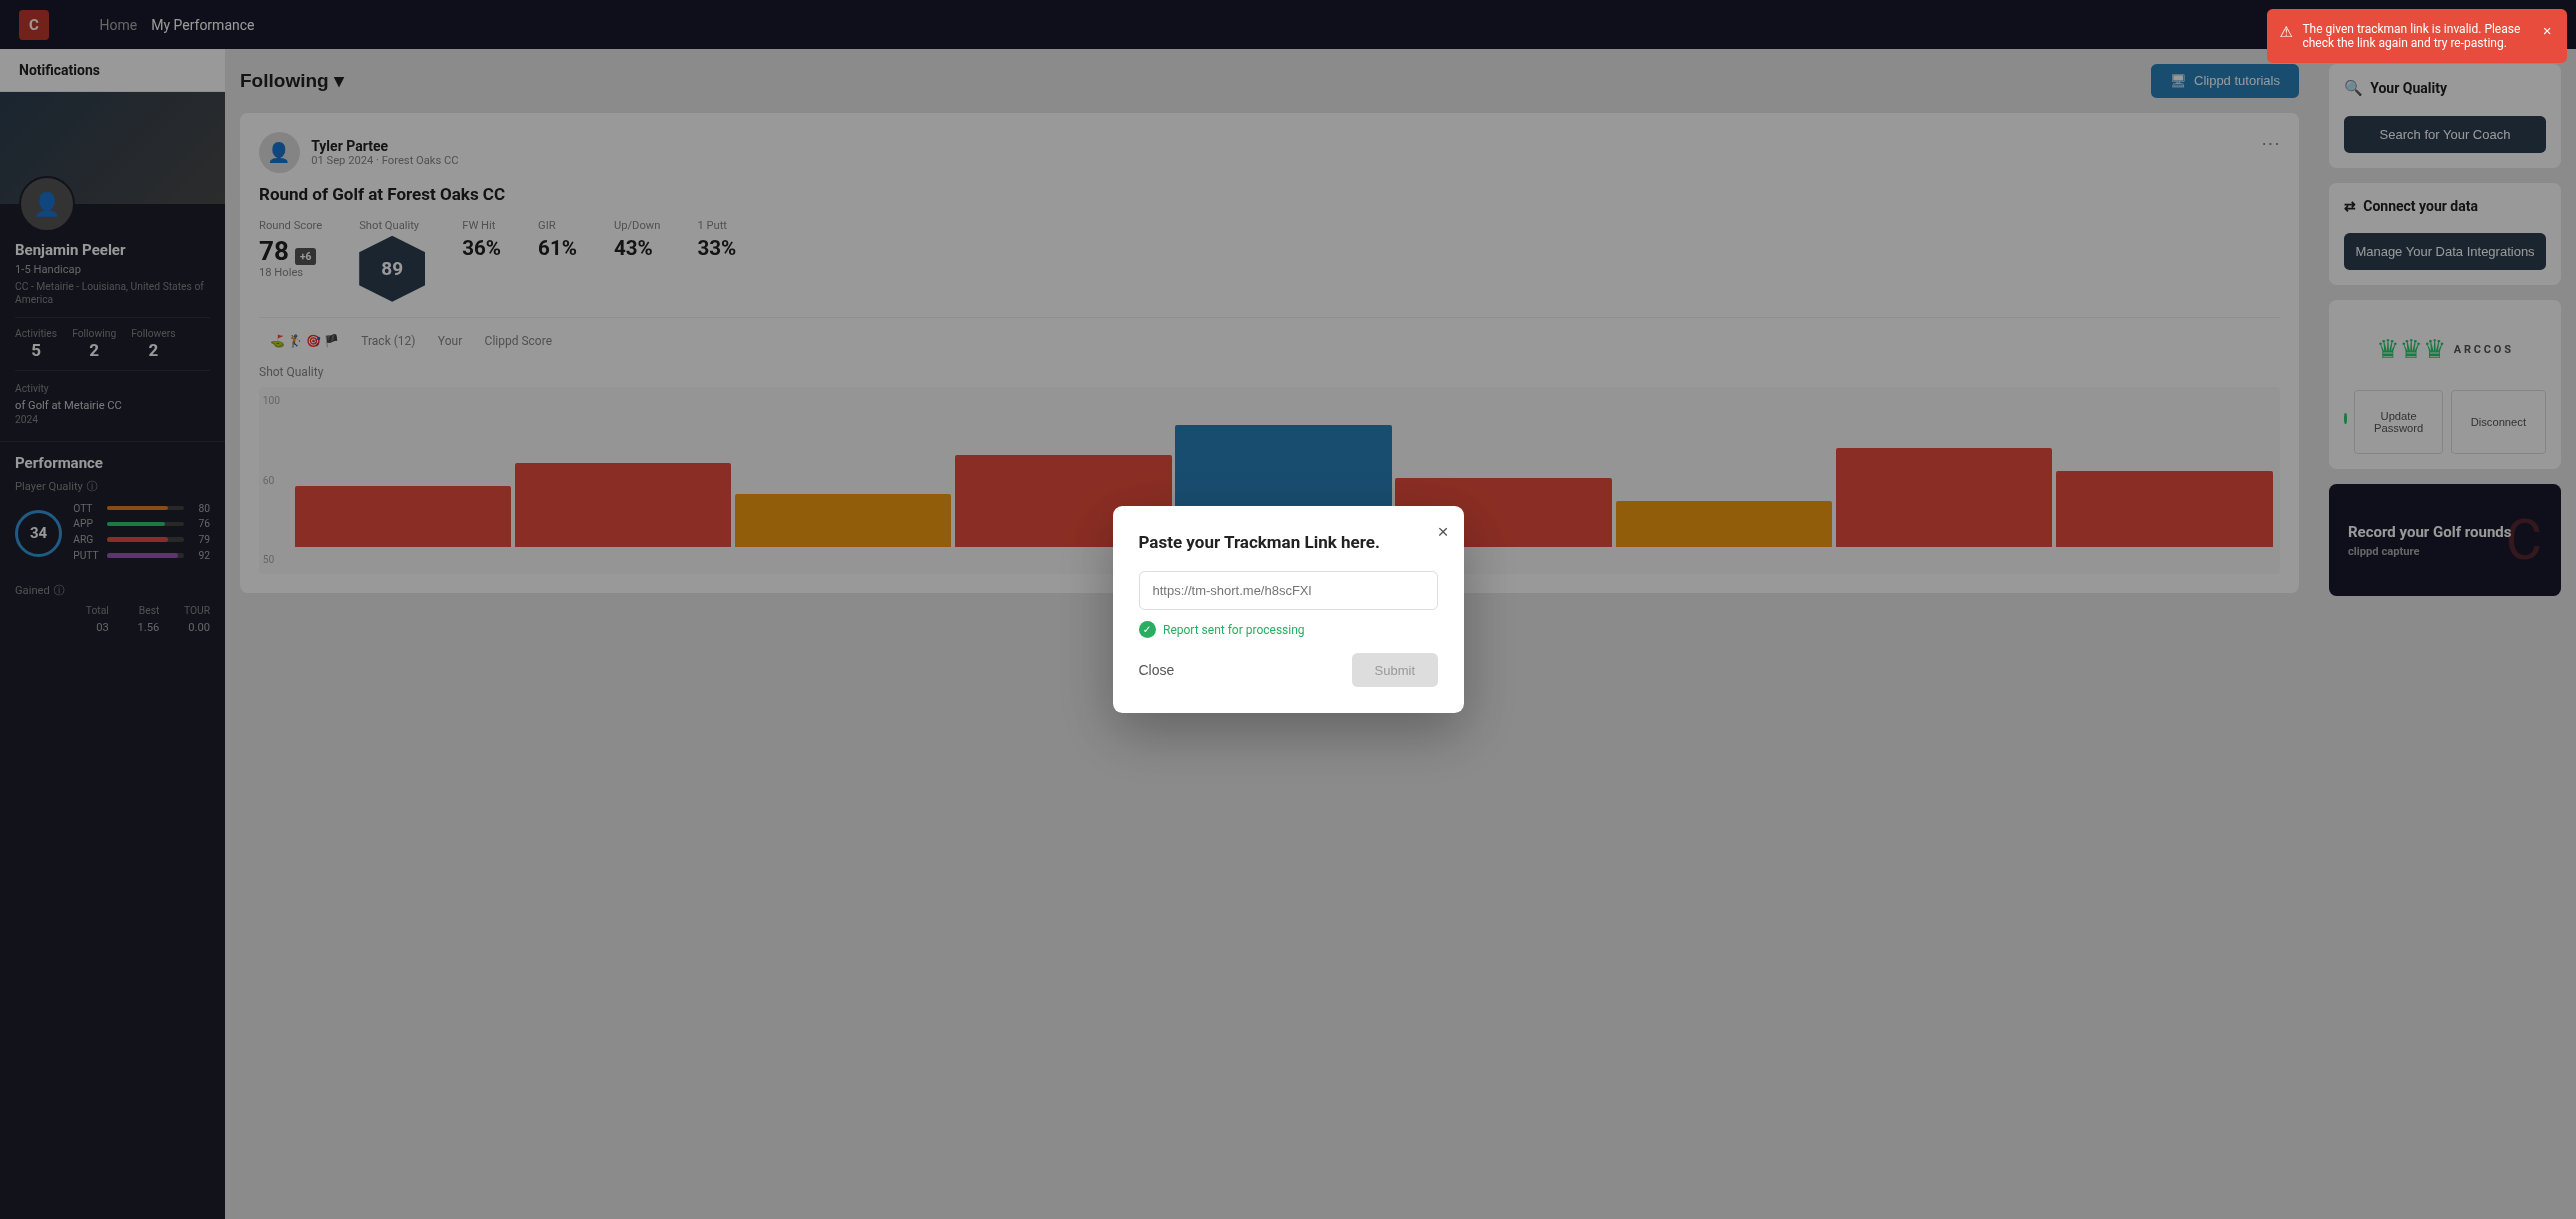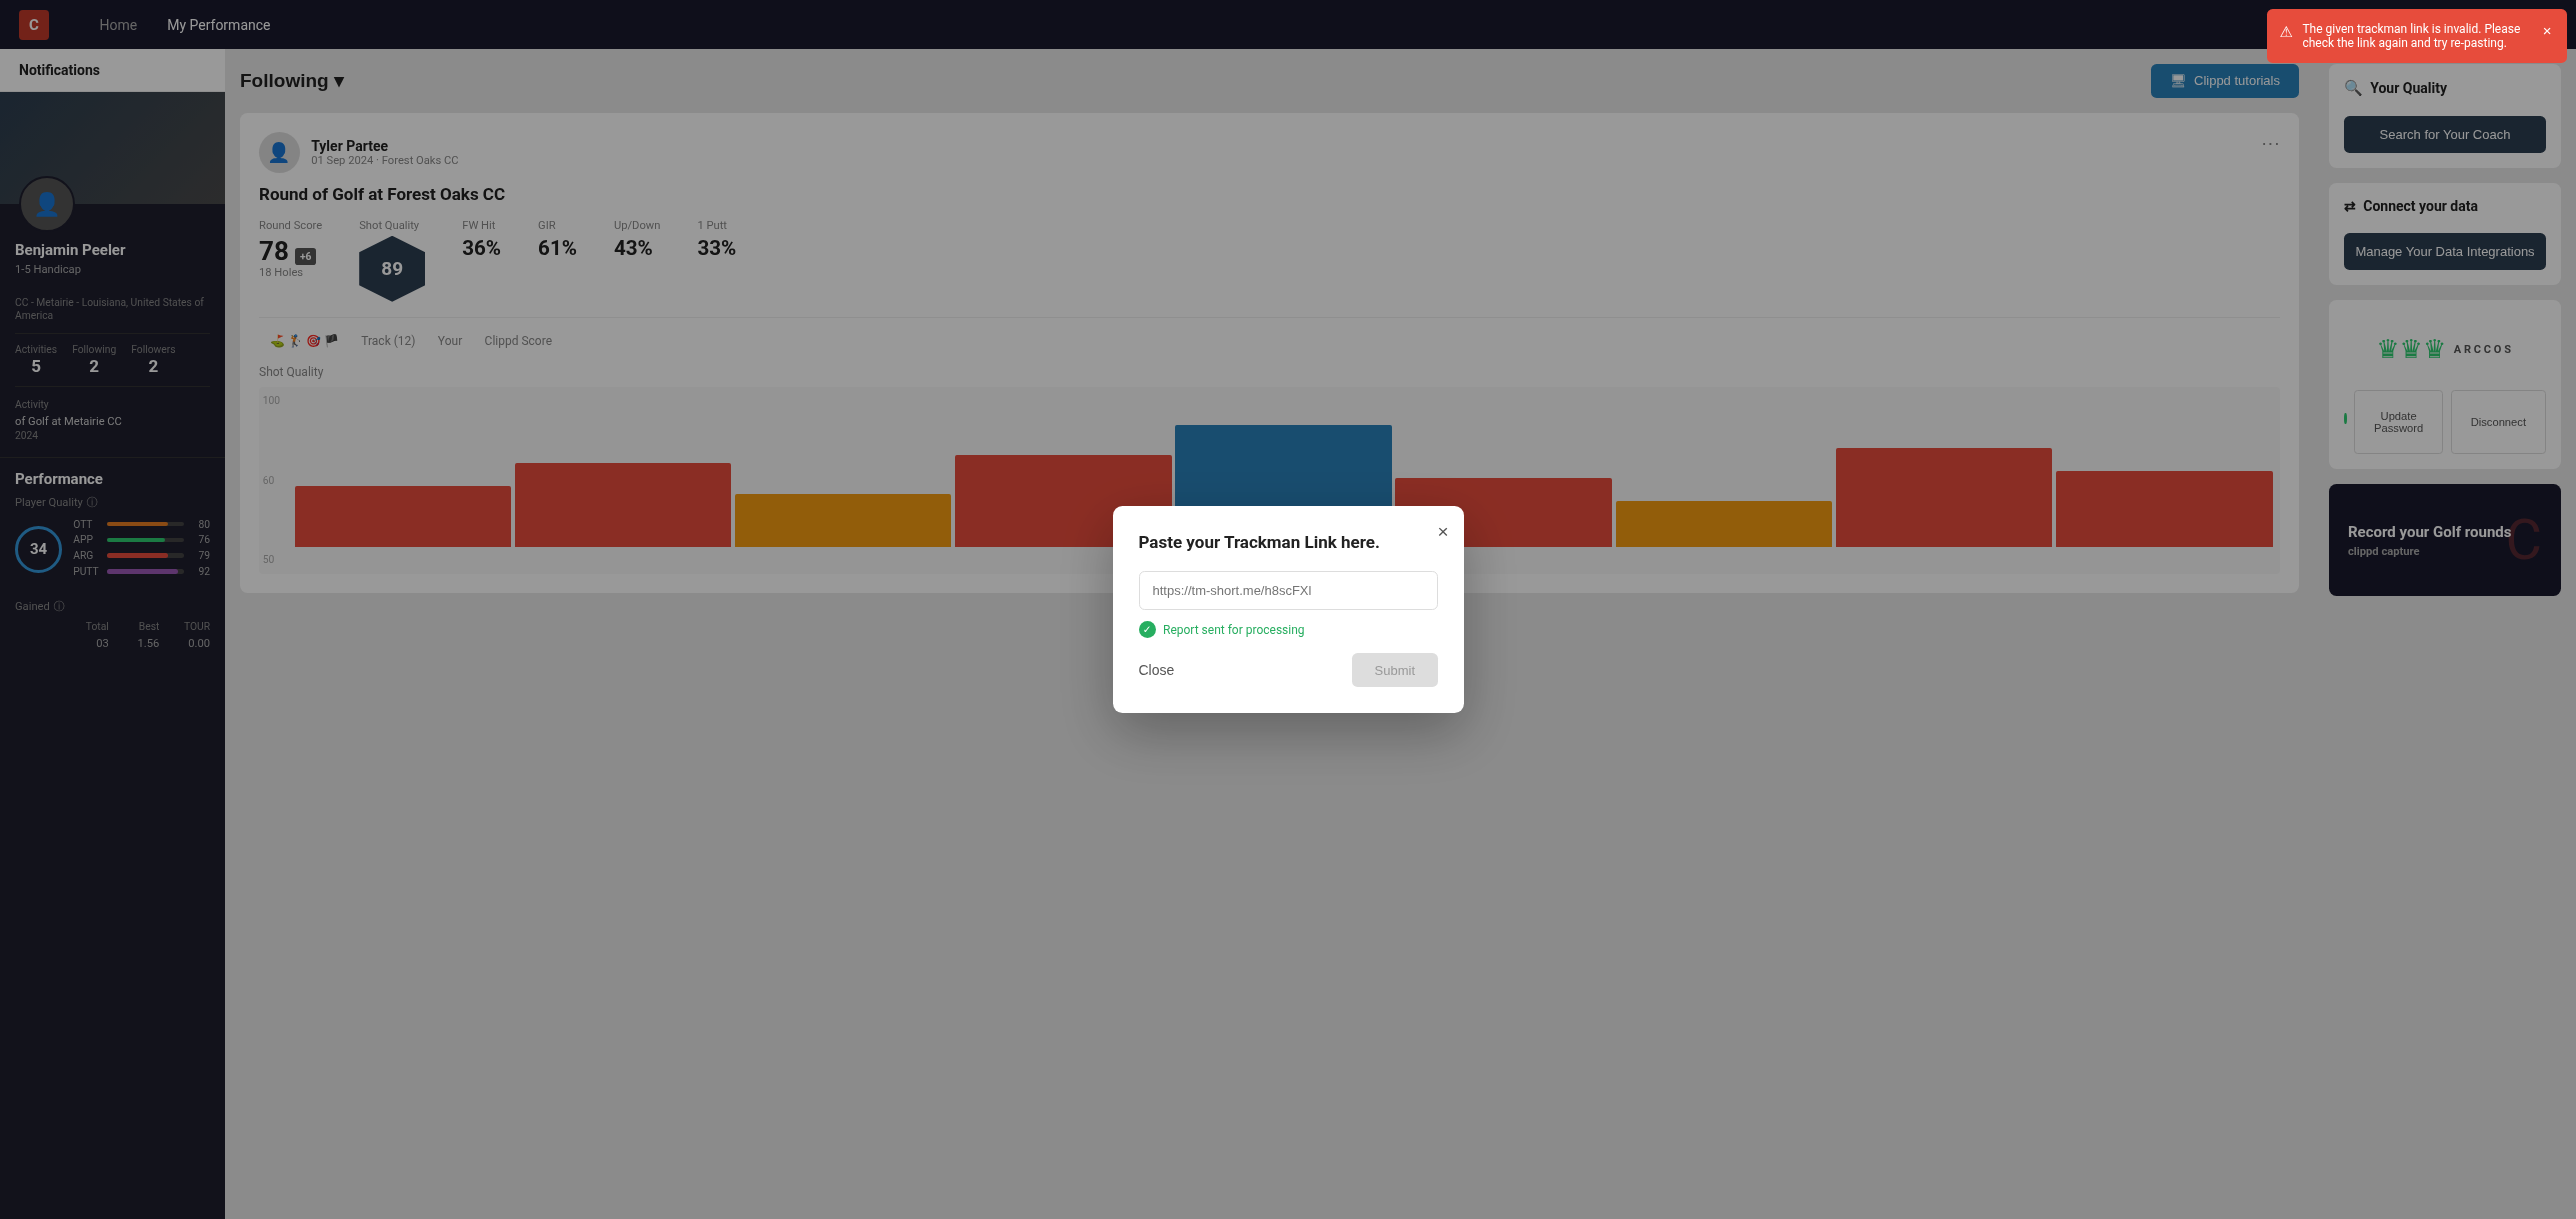--- a/index.html
+++ b/index.html
@@ -23,21 +23,21 @@
     }
     .nav-logo {
       width: 30px; height: 30px;
       background: #c0392b;
       border-radius: 3.7px;
       margin-right: 22.5px;
       display: flex; align-items: center; justify-content: center;
       color: white; font-weight: bold; font-size: 15px;
     }
     .nav-links {
-      display: flex; gap: 30px; padding-left: 28px;
+      display: flex; gap: 14px; padding-left: 28px;
     }
     .nav-link {
       color: #aaa;
       font-size: 14px;
       cursor: pointer;
       text-decoration: none;
     }
     .nav-link.active { color: white; }
     .nav-right {
       margin-left: auto;
@@ -139,21 +139,21 @@
     }
     .sidebar-name {
       font-size: 15px;
       font-weight: bold;
       color: white;
       margin-bottom: 3.7px;
     }
     .sidebar-handicap {
       font-size: 11.2px;
       color: #aaa;
-      margin-bottom: 20px;
+      margin-bottom: 4px;
     }
     .sidebar-location {
       font-size: 10.3px;
       color: #888;
       margin-bottom: 11.2px;
     }
     .sidebar-stats {
       display: flex;
       gap: 15px;
       border-top: 0.9px solid #333;

